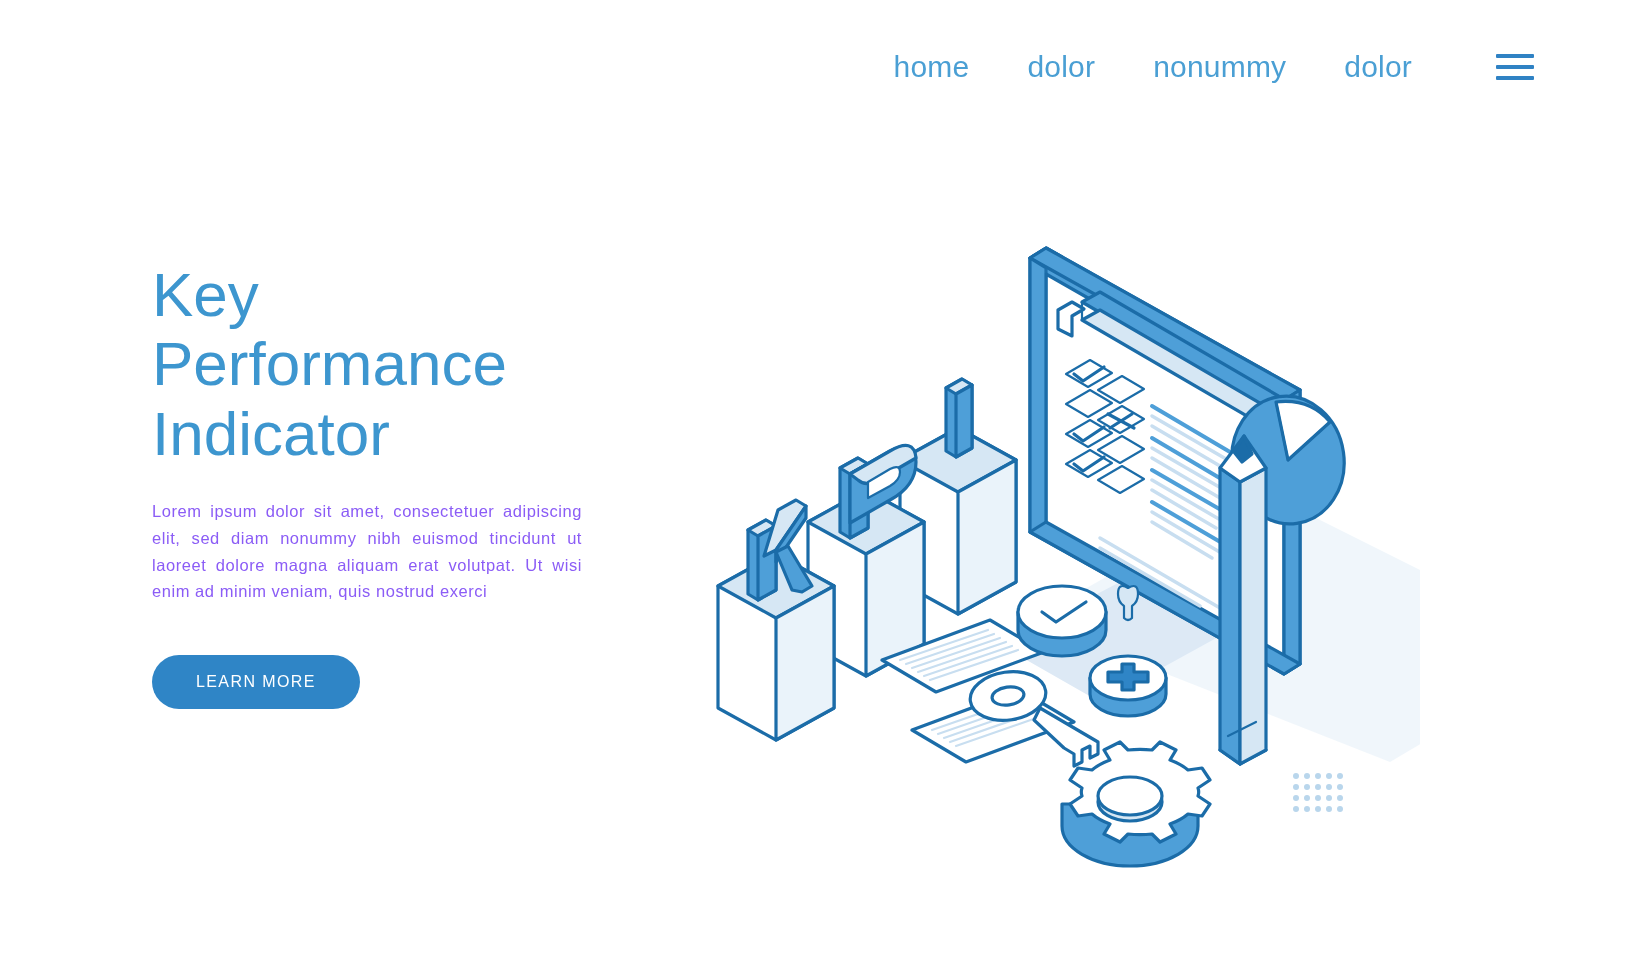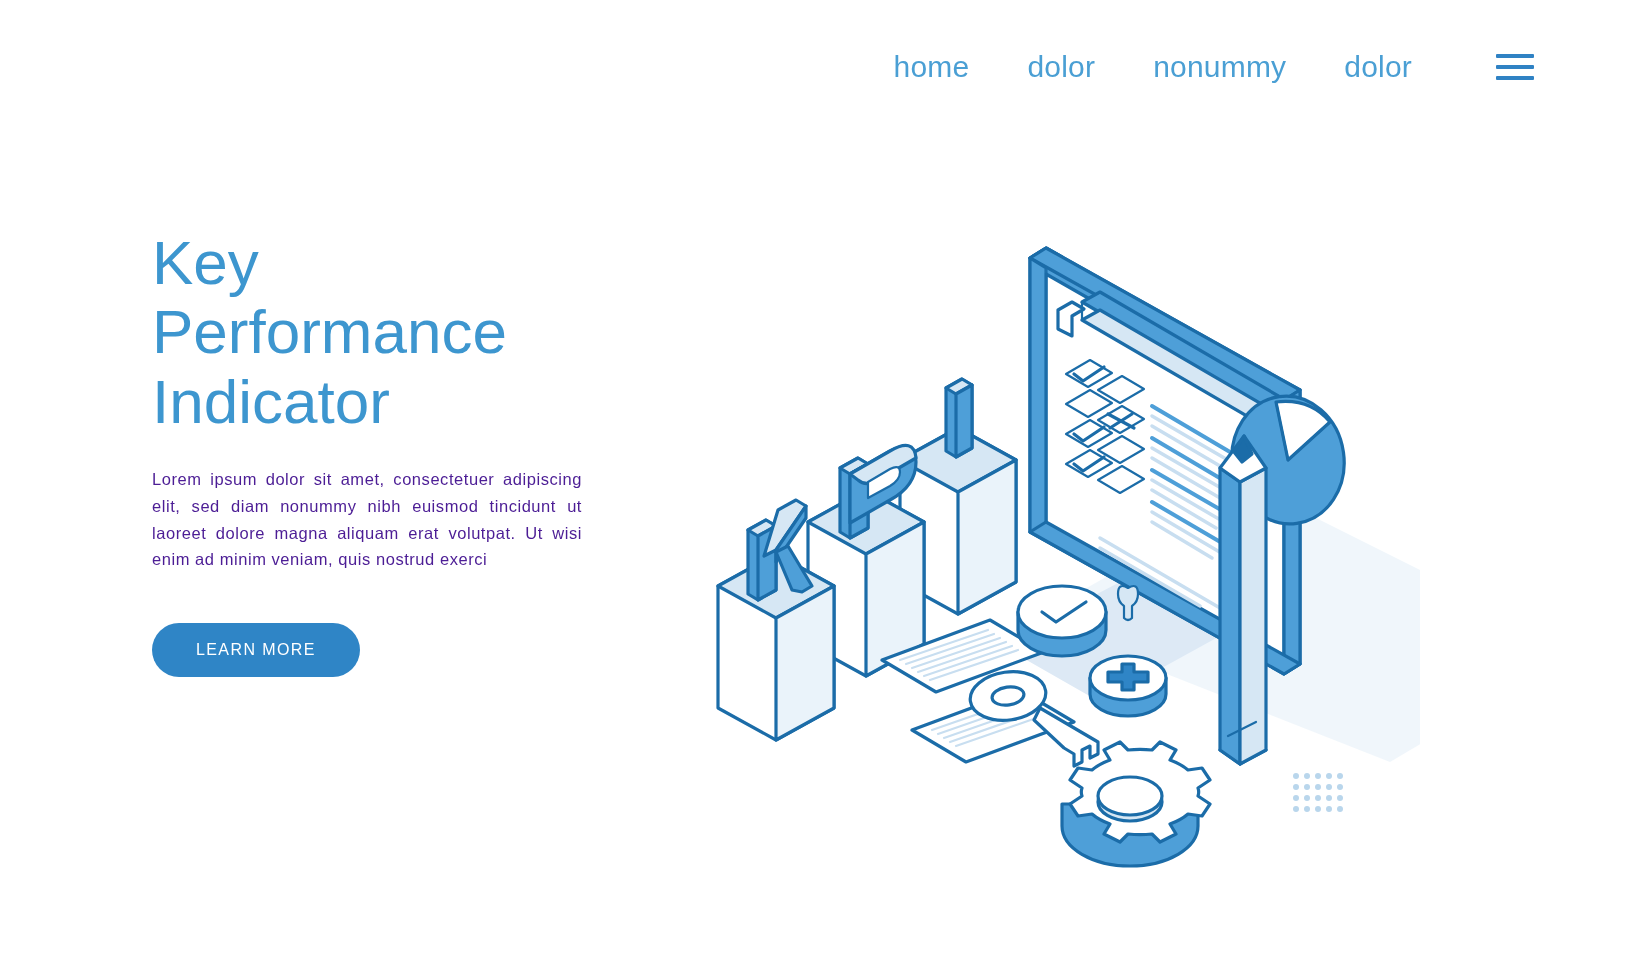--- a/index.html
+++ b/index.html
@@ -24,25 +24,25 @@
   .hamburger {
     width: 38px; height: 26px; display: flex; flex-direction: column;
     justify-content: space-between; cursor: pointer; margin-left: 26px;
   }
   .hamburger span { display: block; height: 4px; background: #2f82c4; border-radius: 1px; }
 
   
   .hero-text { position: absolute; left: 152px; top: 228px; width: 440px; }
   .hero-title {
     font-size: 62px; font-weight: 300; line-height: 1.12;
-    color: #3d96cf; letter-spacing: 0px; white-space: pre-line;
+    color: #3d96cf; letter-spacing: 0px; white-space: pre-line; margin-top: 32px;
   }
   .hero-para {
     margin-top: 30px; width: 430px;
-    font-size: 16.5px; line-height: 1.62; color: #4c1d95;
+    font-size: 16.5px; line-height: 1.62; color: #8b5cf6;
     letter-spacing: 0.55px; text-align: justify; white-space: pre-line;
   }
   .cta {
     margin-top: 50px; display: inline-block;
     background: #2f85c6; color: #ffffff;
     border: none; border-radius: 40px;
     padding: 18px 44px; font-size: 16px; letter-spacing: 1.4px;
     font-family: "Liberation Sans", sans-serif; cursor: pointer; text-align: center;
   }
 

